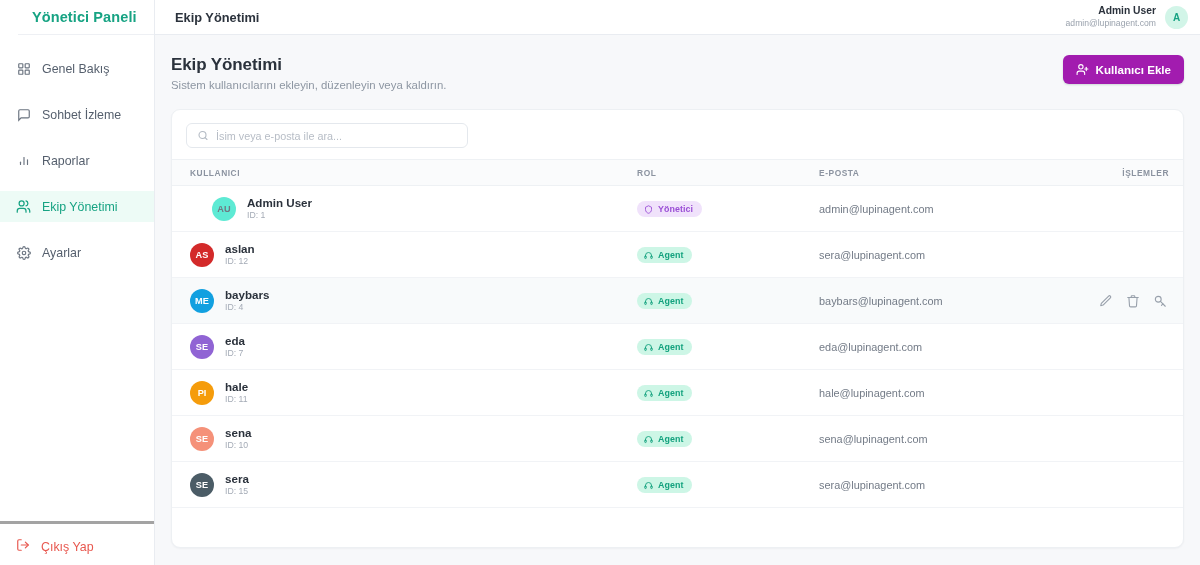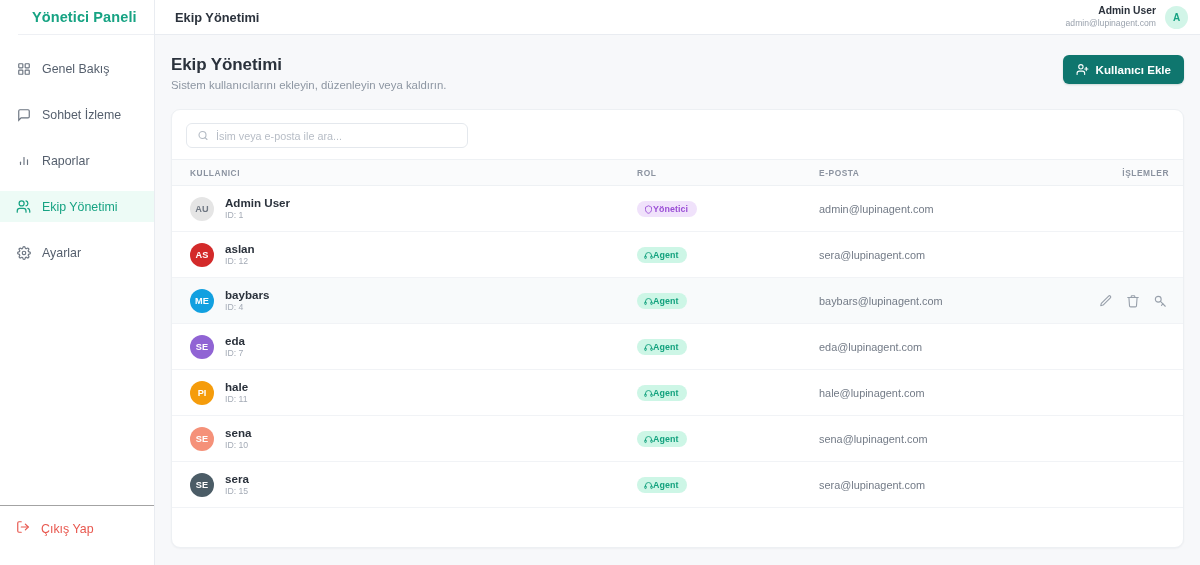--- a/index.html
+++ b/index.html
@@ -37,22 +37,22 @@
     display: flex; align-items: center; gap: 11px;
     height: 31px; margin: 0 0 15px 0; padding: 0 10px 0 16px;
     color: #555f6d; font-size: 12.4px;
     cursor: pointer; position: relative;
   }
   .nav-item .nav-ico { width: 15px; height: 15px; flex: 0 0 15px;
     display: flex; align-items: center; justify-content: center; color: #6b7480; }
   .nav-item.active { background: #edfbf6; color: #17a383; font-weight: 400; }
   .nav-item.active .nav-ico { color: #17a383; }
   .sidebar-footer {
-    border-top: 1px solid #a3a3a3;
-    padding: 14px 0 0 16px; height: 60px;
+    border-top: 3px solid #a3a3a3;
+    padding: 14px 0 0 16px; height: 44px;
   }
   .logout {
     display: flex; align-items: center; gap: 11px;
     color: #e8584f; font-size: 12.4px; cursor: pointer;
   }
   .logout .nav-ico { color: #e8584f; }
 
   
   .main { flex: 1 1 auto; display: flex; flex-direction: column;
           height: 565px; background: #f7f8fa; min-width: 0; }
@@ -76,21 +76,21 @@
   }
 
   .content { flex: 1 1 auto; padding: 20px 16px 0 16px; min-height: 0; overflow: hidden; }
 
   .page-head { display: flex; align-items: flex-start; justify-content: space-between; }
   .page-title { font-size: 17px; font-weight: 700; color: #2b323c; letter-spacing: -.1px; }
   .page-sub { font-size: 11.4px; color: #8d96a2; margin-top: 4px; }
 
   .btn-primary {
     display: inline-flex; align-items: center; gap: 7px;
-    background: #0f766e; color: #fff;
+    background: #a21caf; color: #fff;
     border: none; border-radius: 6px;
     padding: 8px 13px; font-size: 11.6px; font-weight: 700;
     font-family: inherit; cursor: pointer;
     box-shadow: 0 1px 2px rgba(16,70,58,.18);
   }
 
   
   .card {
     margin-top: 18px;
     background: #fff;
@@ -145,21 +145,21 @@
     width: 24px; height: 24px; border-radius: 50%; flex: 0 0 24px;
     display: flex; align-items: center; justify-content: center;
     font-size: 9.2px; font-weight: 700; color: #fff;
   }
   .avatar.grey { color: #707883; }
   .u-block { line-height: 1.3; }
   .u-block .n { font-size: 11.6px; font-weight: 700; color: #2b323c; display: block; }
   .u-block .i { font-size: 8.7px; color: #a4abb6; display: block; margin-top: 0; }
 
   .badge {
-    display: inline-flex; align-items: center; 
+    display: inline-flex; align-items: center; gap: 5px;
     border-radius: 11px; padding: 3px 9px 3px 7px;
     font-size: 8.9px; font-weight: 700; letter-spacing: .05px;
   }
   .badge.admin { background: #f0e2fb; color: #9b4fd6; }
   .badge.agent { background: #cdf6e6; color: #13a27e; }
   .badge svg { display: block; }
 
   .mail-cell { font-size: 10.9px; color: #737b87; }
 
   .actions { display: flex; align-items: center; justify-content: flex-end;
@@ -303,21 +303,21 @@
                 <th class="c-user">KULLANICI</th>
                 <th class="c-role">ROL</th>
                 <th class="c-mail">E-POSTA</th>
                 <th class="c-act">İŞLEMLER</th>
               </tr>
             </thead>
             <tbody id="users-tbody">
                 <tr>
                   <td>
                     <div class="user-cell">
-                      <div class="avatar grey" style="background: #e5e5e5;">AU</div>
+                      <div class="avatar grey" style="background: #5eead4; margin-left: 22px;">AU</div>
                       <div class="u-block">
                         <span class="n">Admin User</span>
                         <span class="i">ID: 1</span>
                       </div>
                     </div>
                   </td>
                   <td><span class="badge admin">
                       <span style="display: flex;">
                         <svg width="9" height="9" viewBox="0 0 24 24" fill="none" stroke="currentColor" stroke-width="2.4">
                           <path d="M12 2l8 4v6c0 5-3.4 9-8 10-4.6-1-8-5-8-10V6z"></path>

